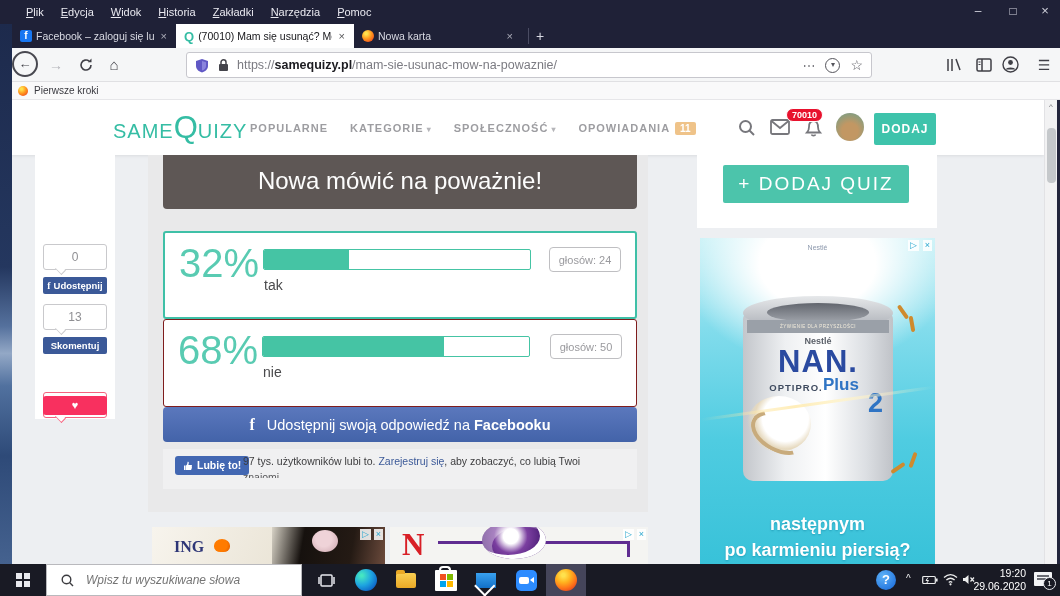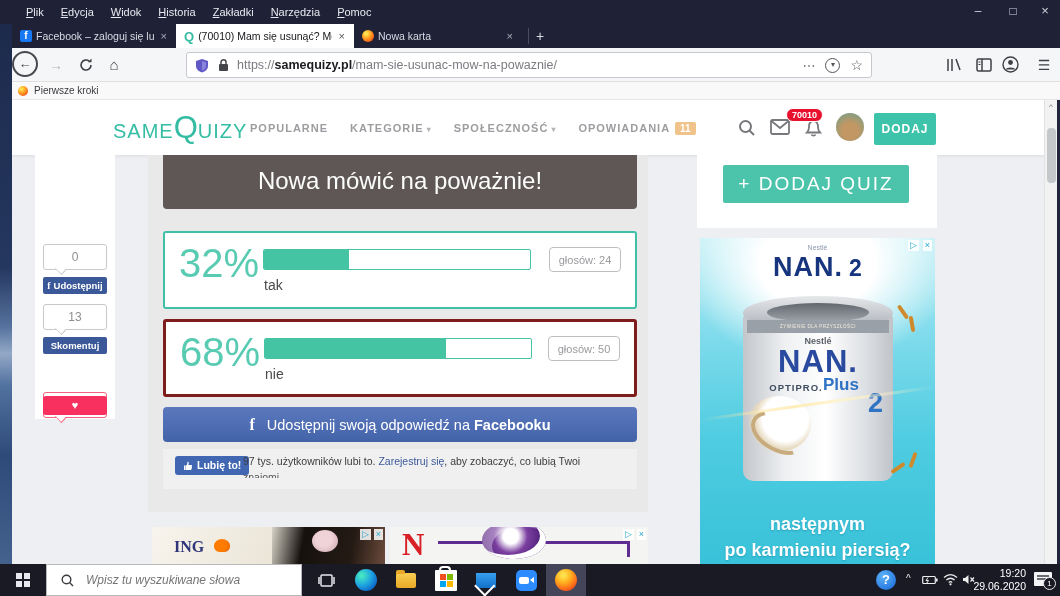--- a/index.html
+++ b/index.html
@@ -50,23 +50,23 @@
   .cbubble{left:8px;width:64px;height:26px;border:1px solid #c9c9cc;border-radius:3px;background:#fff;color:#8f8f93;font-size:12px;text-align:center;line-height:25px;box-sizing:border-box;}
   .cbubble::after{content:"";position:absolute;left:12px;bottom:-5px;width:8px;height:8px;background:#fff;border-right:1px solid #c9c9cc;border-bottom:1px solid #c9c9cc;transform:rotate(45deg) scaleY(.7);}
   .cbubble.pink{border-color:#f5637f;margin-top:28px;}
   .cbubble.pink::after{border-color:#f5637f;}
   .sbtn{left:8px;width:64px;height:17px;border-radius:2px;background:#3b5998;color:#fff;font-size:9.5px;font-weight:bold;text-align:center;line-height:17px;}
   .sbtn .fg{font-family:"Liberation Serif",serif;margin-right:3px;}
   .heartbtn{left:8px;width:64px;height:19px;border-radius:3px;background:#f8305f;color:#fff;font-size:11px;text-align:center;line-height:19px;}
   
   .graycard{left:136px;top:55px;width:500px;height:357px;background:#e9e9ea;}
   .qtitle{left:151px;top:55px;width:474px;height:54px;background:#5e5755;border-radius:0 0 4px 4px;color:#fdfdfd;font-size:24px;text-align:center;line-height:52px;}
-  .result{left:151px;width:474px;height:78px;background:#fff;border-radius:3px;box-sizing:border-box;}
+  .result{left:151px;width:474px;height:88px;background:#fff;border-radius:3px;box-sizing:border-box;}
   .r-sel{border:2px solid #3fc0a7;}
-  .r-un{border:3px solid #7f1d1d;}
+  .r-un{border:1px solid #7f1d1d;}
   .pct{left:14px;top:8px;font-size:40px;color:#59cbb2;font-weight:normal;}
   .pbar{left:98px;top:16px;width:268px;height:21px;border:1px solid #45c4a4;border-radius:2px;background:#fff;box-sizing:border-box;overflow:hidden;}
   .pfill{height:100%;background:#45c4a4;}
   .plabel{left:99px;top:44px;font-size:14px;color:#4a4a4c;}
   .votes{right:14px;top:14px;width:72px;height:25px;border:1px solid #bfbfc2;border-radius:4px;color:#9a9a9e;font-size:11px;text-align:center;line-height:24px;box-sizing:border-box;}
   .fbshare{left:151px;top:307px;width:474px;height:35px;background:linear-gradient(#5b78bd,#4363a9);border-radius:4px;color:#fff;font-size:14.5px;text-align:center;line-height:35px;}
   .fbshare .fg{font-family:"Liberation Serif",serif;font-weight:bold;font-size:16px;margin-right:12px;}
   .likerow{left:151px;top:349px;width:474px;height:40px;background:#f0f0f1;overflow:hidden;}
   .likebtn{left:12px;top:7px;height:19px;padding:0 8px;background:#4267b2;border-radius:3px;color:#fff;font-size:10.5px;font-weight:bold;line-height:19px;display:flex;align-items:center;gap:4px;}
   .liketext{left:80px;top:6px;font-size:10.5px;color:#3c3c3e;white-space:nowrap;}
@@ -326,21 +326,20 @@
       <span class="abs adchip" style="right:2px">×</span>
     </div>
 
     <div class="abs rcard">
       <div class="abs btn-addquiz">+ DODAJ QUIZ</div>
     </div>
 
     <div class="abs nanad">
       <div class="abs glow"></div>
       <div class="abs nestle-sm">Nestlé</div>
-      <div class="abs nanlogo"><span class="n1">NAN.</span><span class="n2">2</span></div>
 
       <div class="abs can">
         <div class="abs can-body"></div>
         <div class="abs can-lid">
             <div class="abs can-lid-in"></div>
           </div>
         <div class="abs can-band">ŻYWIENIE DLA PRZYSZŁOŚCI</div>
         <div class="abs can-nestle">Nestlé</div>
         <div class="abs can-nan">NAN.</div>
         <div class="abs can-opti">OPTIPRO.</div>

